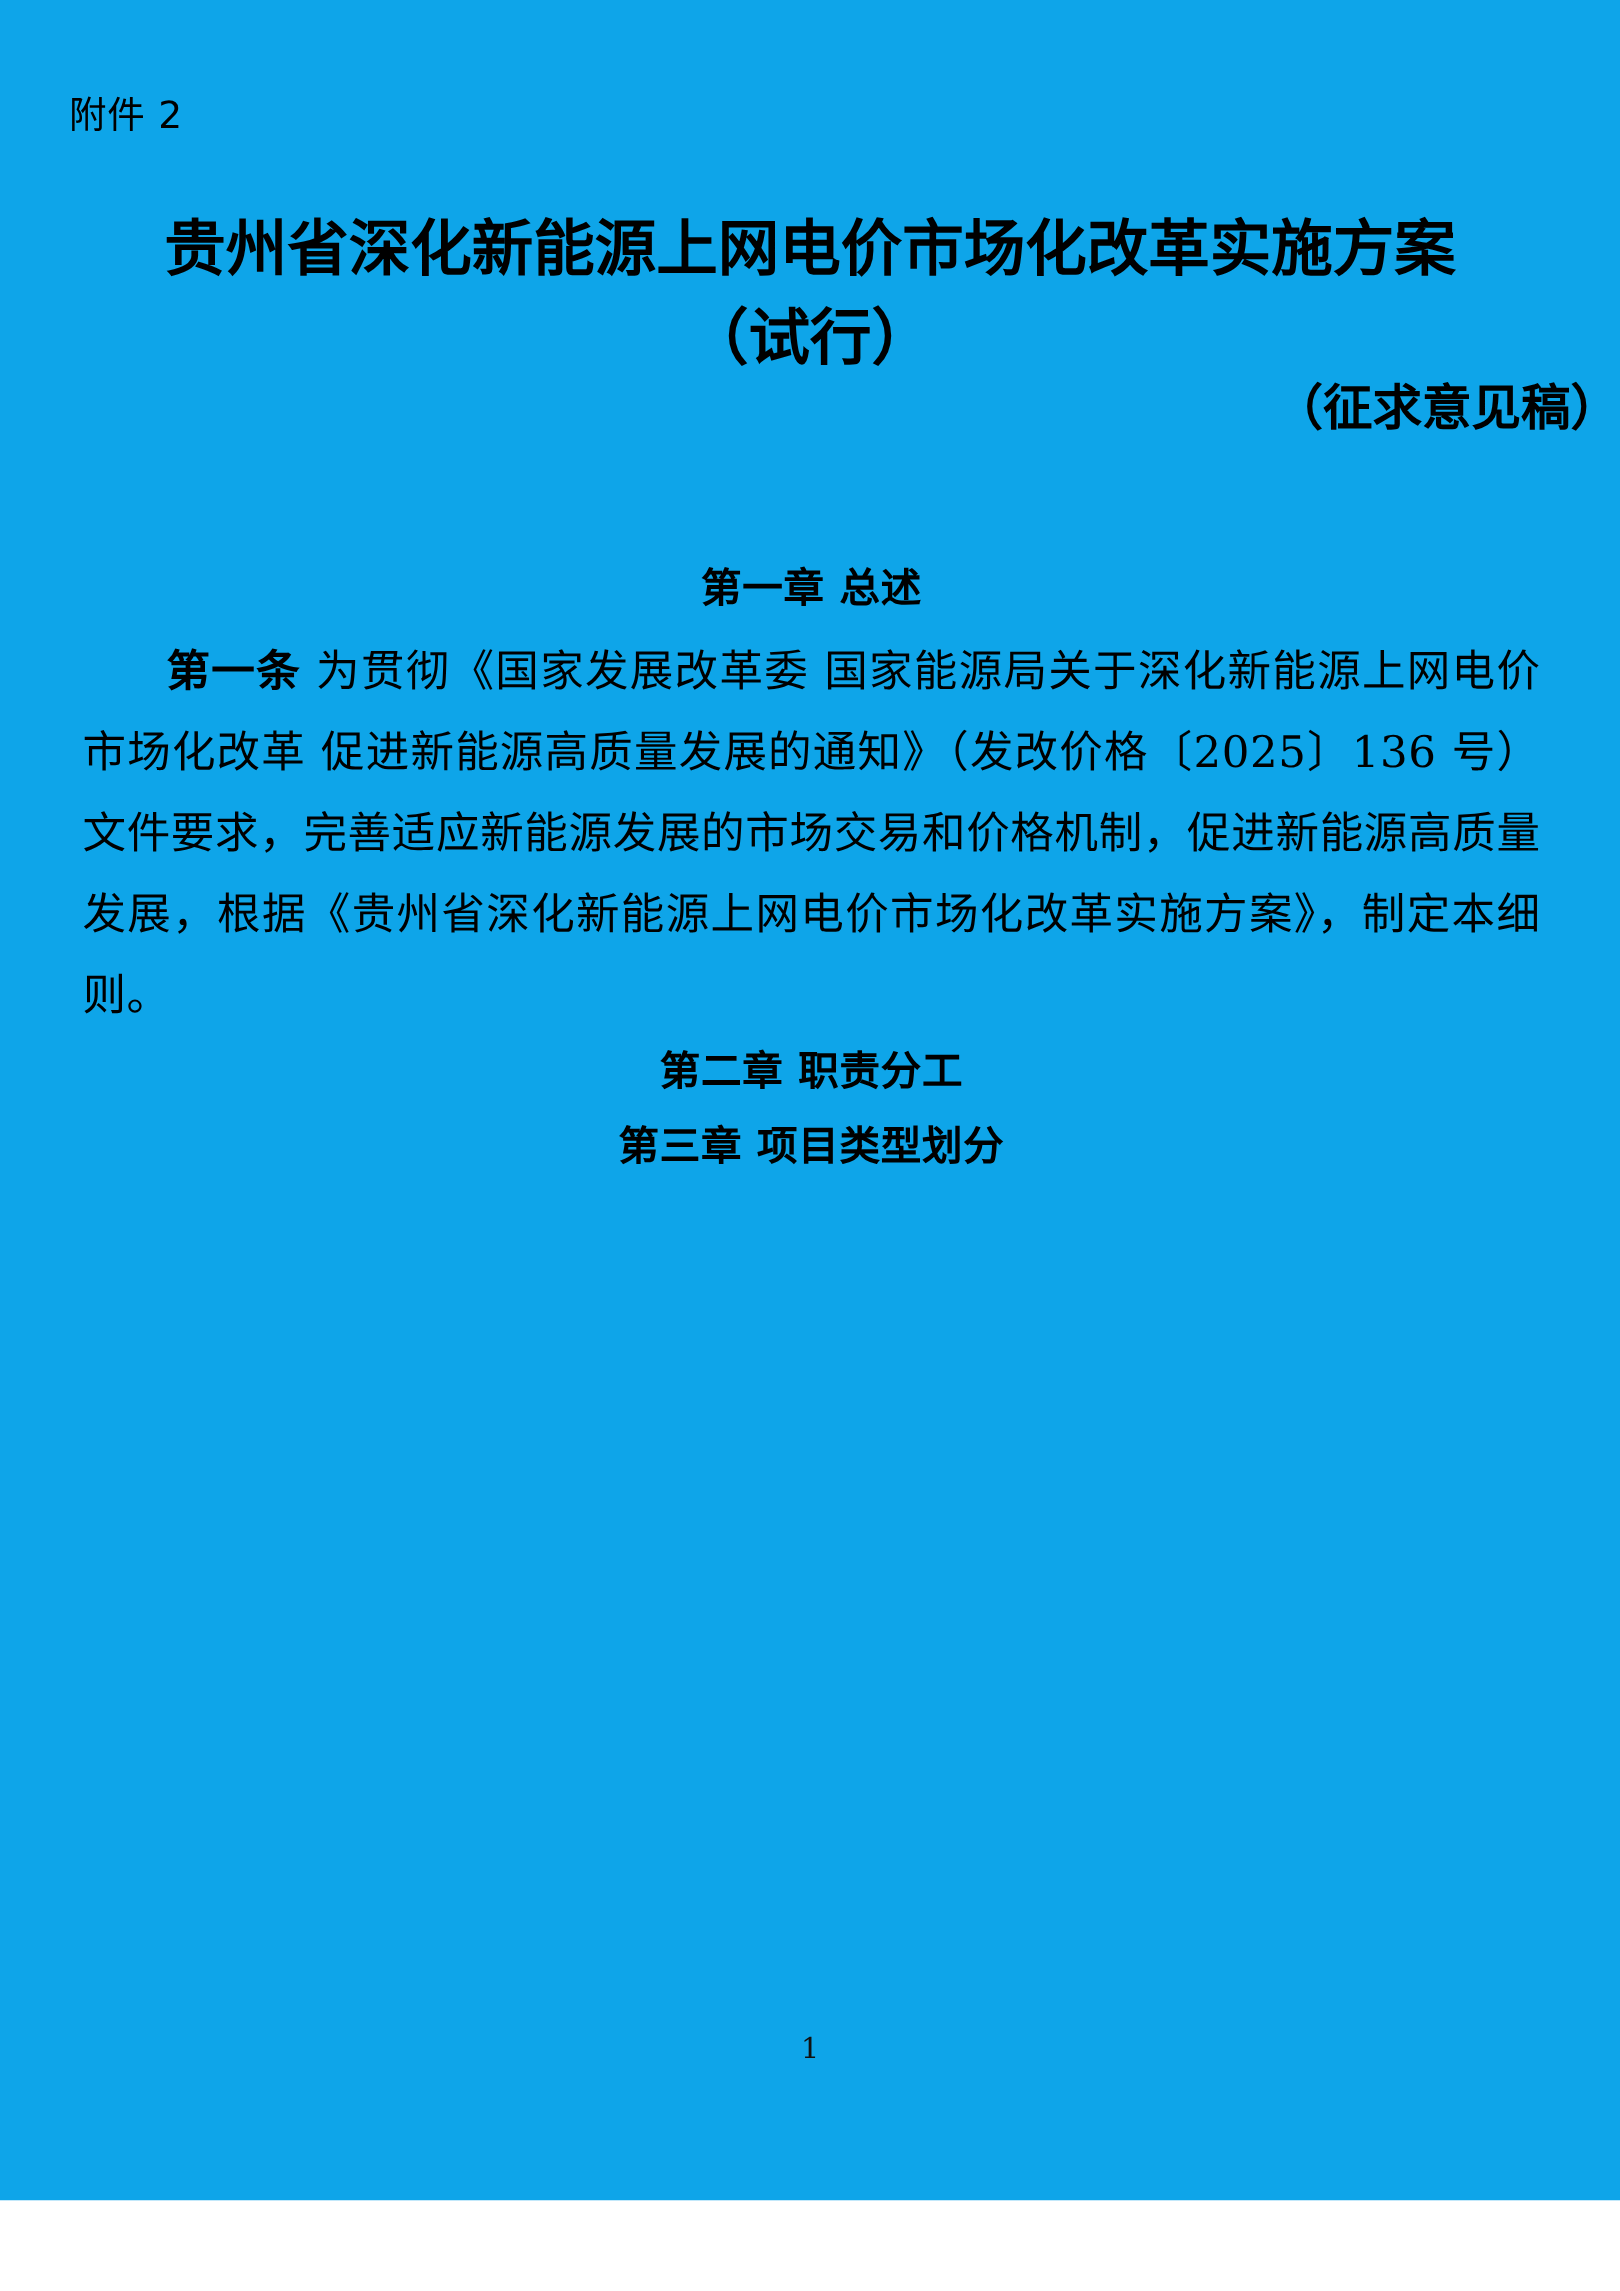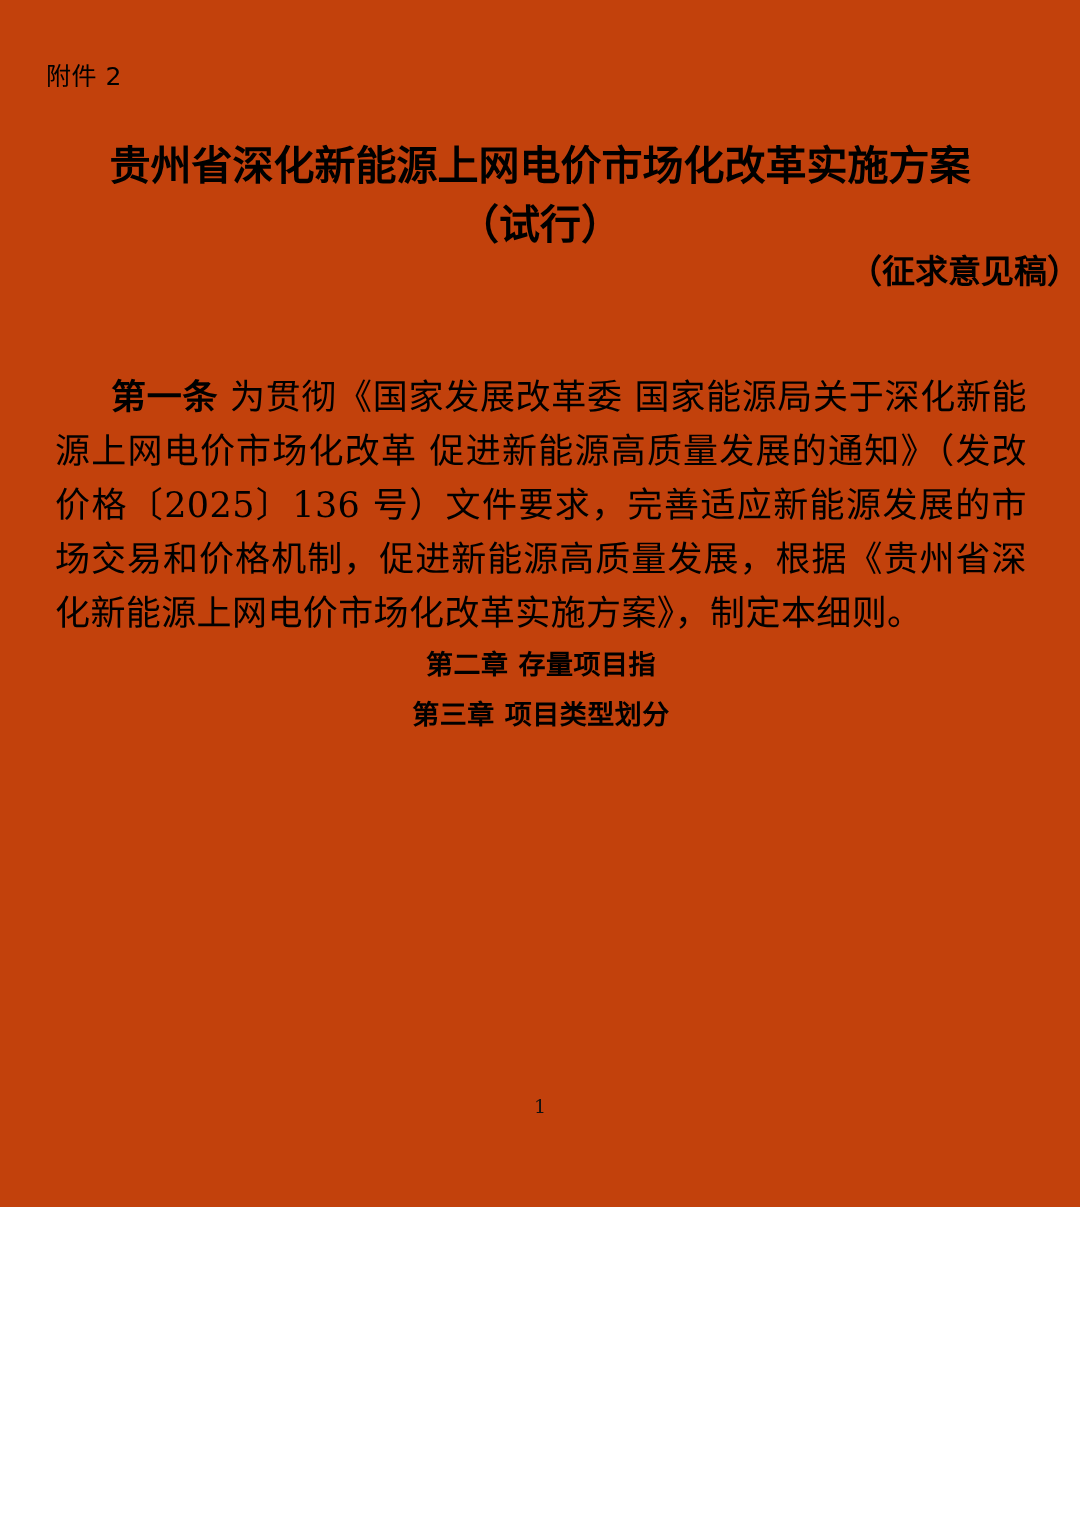--- a/index.html
+++ b/index.html
@@ -5,23 +5,23 @@
 <style>
   html, body {
     margin: 0;
     padding: 0;
     background: #ffffff;
   }
 
   .page {
     position: relative;
     width: 1080px;
-    height: 1207px;
+    height: 1467px;
     margin: 0 auto;
-    background: #c2410c;
+    background: #0ea5e9;
     color: #000000;
     box-sizing: border-box;
     overflow: hidden;
     font-family: "DejaVu Sans", "Liberation Sans", sans-serif;
   }
 
   
   .attachment-label {
     position: absolute;
     left: 46px;
@@ -77,21 +77,21 @@
     line-height: 1.0;
     text-align: center;
     letter-spacing: 0.5px;
     color: #000;
     margin: 0;
     padding: 11px 0 12px 0;
   }
 
   .article {
     font-family: "DejaVu Serif", "Liberation Serif", serif;
-    font-size: 35px;
+    font-size: 29px;
     line-height: 54px;
     text-align: justify;
     text-justify: inter-character;
     text-align-last: left;
     color: #000;
     margin: 0;
     padding: 0;
     text-indent: 56px;
     letter-spacing: 0.4px;
   }
@@ -125,24 +125,25 @@
 <div class="page">
 
   <div class="attachment-label">附件 2</div>
 
   <h1 class="doc-title">贵州省深化新能源上网电价市场化改革实施方案（试行）</h1>
 
   <div class="doc-subtitle">（征求意见稿）</div>
 
   <div class="content">
 
+    <h2 class="chapter-heading">第一章  总述</h2>
 
     <p class="article" id="article-1"><span class="art-no">第一条</span><span> 为贯彻《国家发展改革委  国家能源局关于深化新能源上网电价市场化改革  促进新能源高质量发展的通知》（发改价格〔2025〕136 号）文件要求，完善适应新能源发展的市场交易和价格机制，促进新能源高质量发展，根据《贵州省深化新能源上网电价市场化改革实施方案》，制定本细则。</span></p>
 
-    <h2 class="chapter-heading">第二章  存量项目指</h2>
+    <h2 class="chapter-heading">第二章  职责分工</h2>
 
 
 
 
     <h2 class="chapter-heading">第三章  项目类型划分</h2>
 
 
   </div>
 
   <div class="page-number">1</div>

